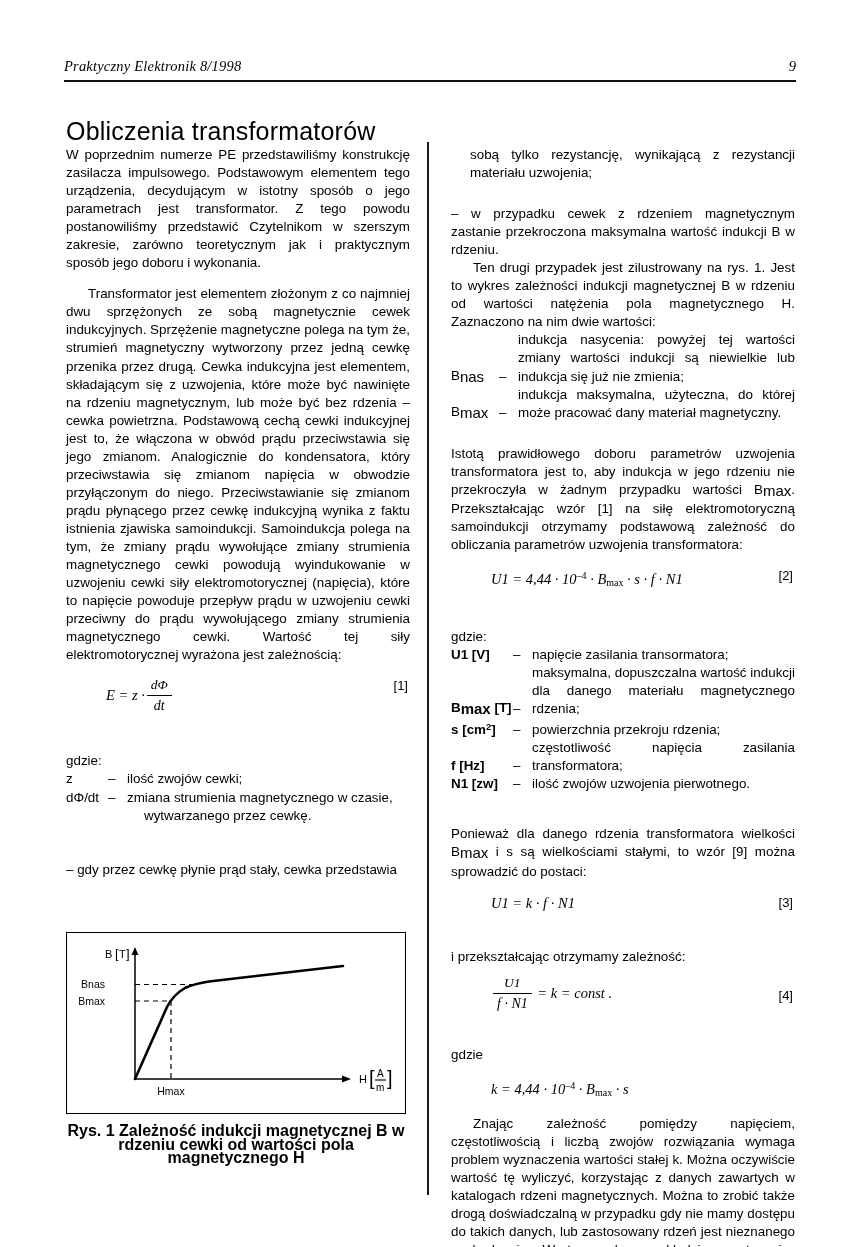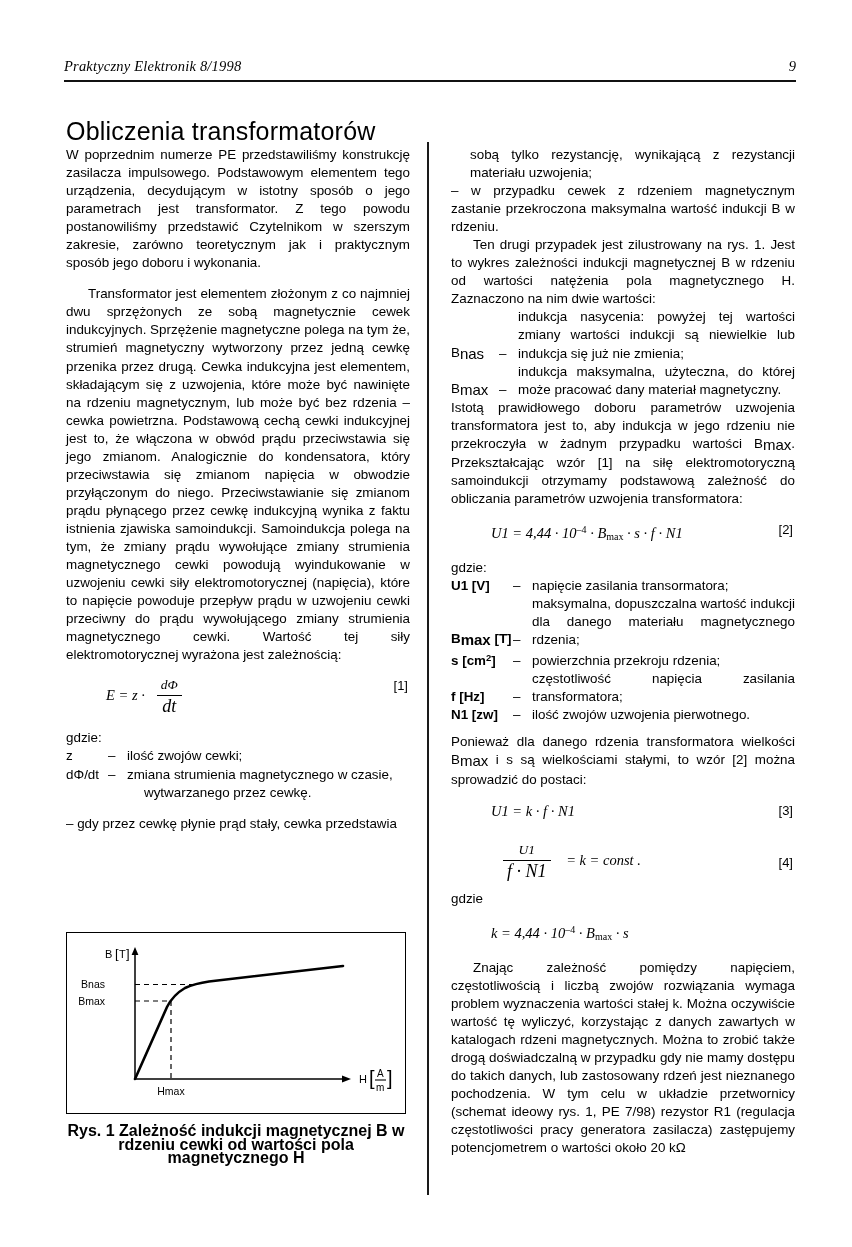--- a/index.html
+++ b/index.html
@@ -93,20 +93,21 @@
     text-align: justify;
     margin-bottom: 13px;
   }
   .para {
     text-indent: 22px;
     text-align: justify;
   }
   .para-noind {
     text-indent: 0;
     text-align: justify;
+    margin-top: 23px;
   }
   .gap-s { height: 9px; }
   .gap-m { height: 13px; }
 
   
   .deflist { margin: 0; }
   .defrow {
     display: flex;
     align-items: flex-end;
     text-align: left;
@@ -150,34 +151,34 @@
     position: absolute;
     right: 2px;
     font-style: normal;
     font-family: "Liberation Sans", sans-serif;
     font-size: 13px;
   }
   .frac {
     display: inline-block;
     vertical-align: middle;
     text-align: center;
-    margin: 0 12px;
+    margin: 0 2px;
     position: relative;
     top: -1px;
   }
   .frac .num {
     display: block;
     padding: 0 4px 1px 4px;
     border-bottom: 1.2px solid #000;
     font-size: 13.5px;
   }
   .frac .den {
     display: block;
     padding: 1px 4px 0 4px;
-    font-size: 18px;
+    font-size: 14px;
   }
   .fsub { font-style: normal; font-size: 10px; vertical-align: -2px; }
   .fsup { font-style: normal; font-size: 10px; vertical-align: 5px; }
 
   
   .figure-box {
     position: absolute;
     left: 62px;
     top: 932px;
     width: 340px;
@@ -314,31 +315,32 @@
       </div>
       <div class="defrow">
         <span class="defterm w-u1">N1 [zw]</span>
         <span class="defdash w-dash">–</span>
         <span class="defbody">ilość zwojów uzwojenia pierwotnego.</span>
       </div>
     </div>
 
     <div class="gap-s"></div>
 
-    <p class="para-noind"><span>Ponieważ dla danego rdzenia transformatora wielkości B</span><sub>max</sub><span> i s są wielkościami stałymi, to wzór [2] można sprowadzić do postaci:</span></p>
+    <p class="para-noind"><span>Ponieważ dla danego rdzenia transformatora wielkości B</span><sub>max</sub><span> i s są wielkościami stałymi, to wzór [9] można sprowadzić do postaci:</span></p>
 
     <div class="gap-m"></div>
 
     <div class="formula-row">
       <span class="formula-body">U1 = k · f · N1</span>
       <span class="formula-tag">[3]</span>
     </div>
 
     <div class="gap-m"></div>
 
+    <p class="para-noind">i przekształcając otrzymamy zależność:</p>
 
     <div class="gap-s"></div>
 
     <div class="formula-row">
       <span class="formula-body">
         <span class="frac"><span class="num">U1</span><span class="den">f · N1</span></span>
         <span>= k = const .</span>
       </span>
       <span class="formula-tag" style="top:12px;">[4]</span>
     </div>

